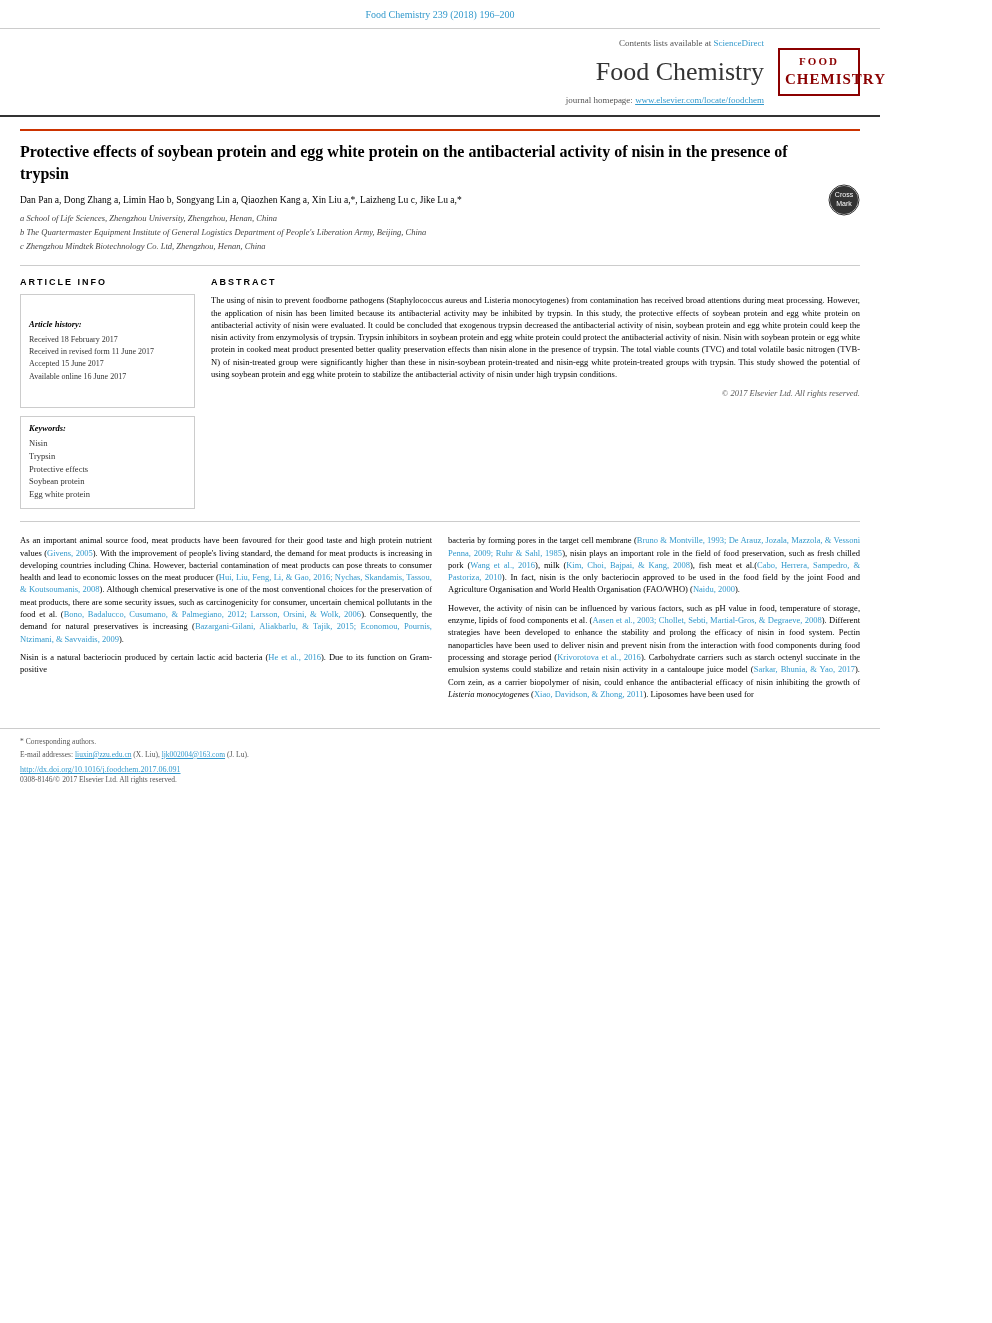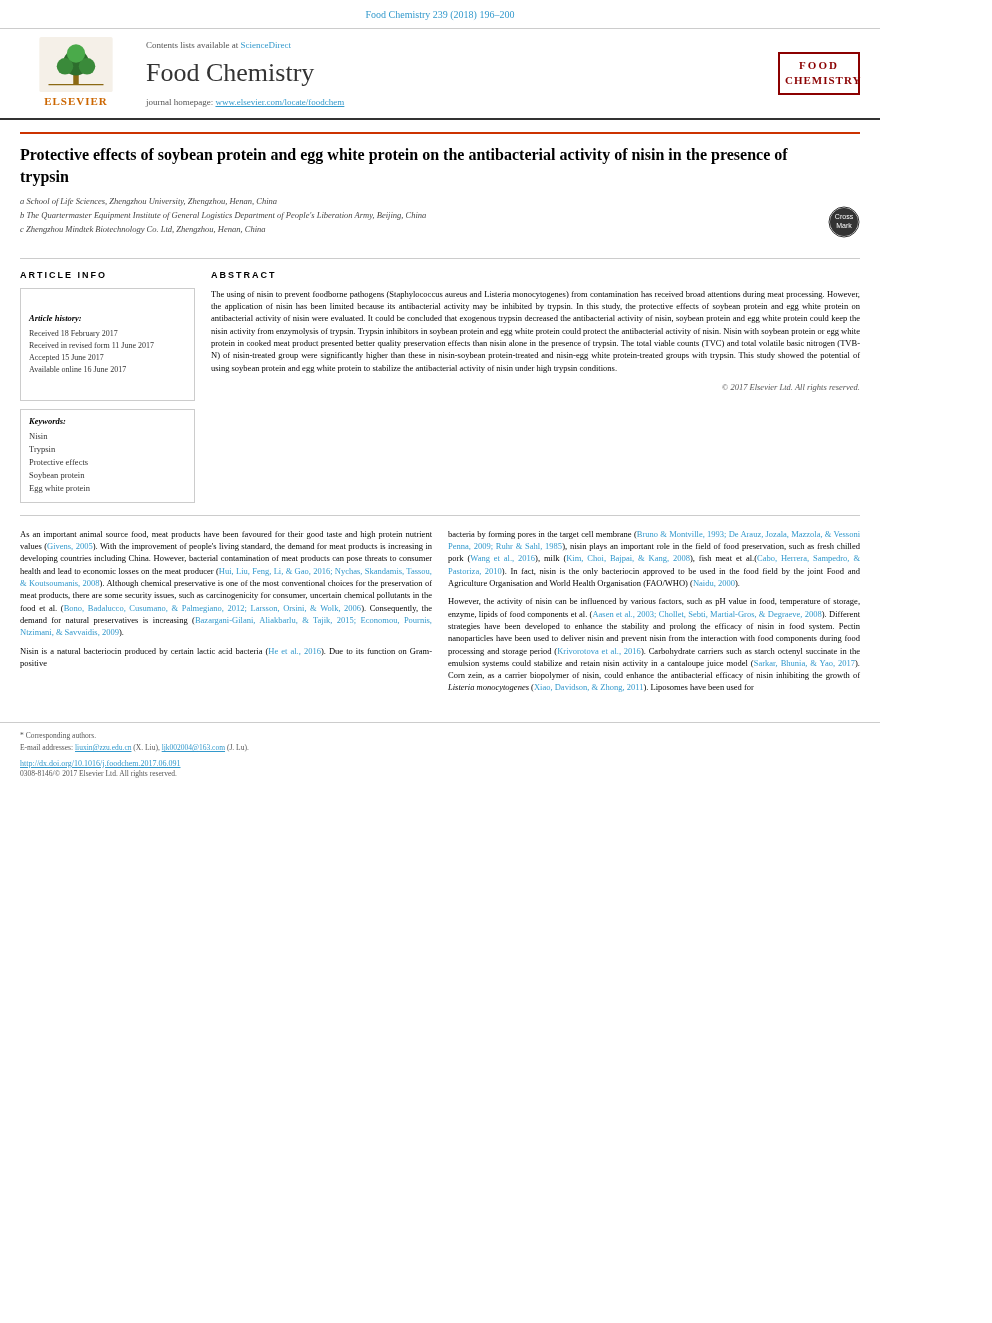--- a/index.html
+++ b/index.html
@@ -52,21 +52,21 @@
     }
     .elsevier-text {
       font-size: 11px;
       font-weight: bold;
       color: #cc6600;
       letter-spacing: 1px;
       margin-top: 2px;
     }
     .journal-header-center {
       flex: 1;
-      text-align: left;
+      text-align: right;
     }
     .sciencedirect-line {
       font-size: 9px;
       color: #555;
       margin-bottom: 4px;
     }
     .sciencedirect-link {
       color: #3399cc;
       text-decoration: none;
     }
@@ -100,37 +100,37 @@
       width: 82px;
     }
     .badge-food {
       font-size: 11px;
       font-weight: bold;
       color: #8B0000;
       letter-spacing: 2px;
       display: block;
     }
     .badge-chemistry {
-      font-size: 11px;
+      font-size: 15px;
       font-weight: bold;
       color: #8B0000;
       letter-spacing: 1px;
       display: block;
       writing-mode: horizontal-tb;
     }
     
     .article-content {
       padding: 12px 20px;
     }
     
     .article-title-section {
       display: flex;
-      align-items: flex-end;
+      align-items: center;
       border-bottom: 1px solid #ccc;
-      padding-bottom: 20px;
+      padding-bottom: 10px;
       margin-bottom: 10px;
     }
     .article-title-text {
       flex: 1;
     }
     .article-title {
       font-size: 16px;
       font-weight: bold;
       color: #000;
       line-height: 1.4;
@@ -288,38 +288,20 @@
 <body>
 
 <div class="page">
 
   <div class="top-bar">
     <span class="journal-ref">Food Chemistry 239 (2018) 196–200</span>
   </div>
 
   <div class="journal-header">
 
-    <div class="journal-header-left">
-      <div class="elsevier-logo">
-        <svg class="elsevier-tree" viewBox="0 0 80 60" xmlns="http://www.w3.org/2000/svg">
-
-          <rect x="0" y="0" width="80" height="60" fill="#f5f0e8" rx="2"></rect>
-
-          <rect x="37" y="40" width="6" height="12" fill="#8B6914"></rect>
-
-          <circle cx="40" cy="28" r="14" fill="#2d6e2d"></circle>
-          <circle cx="28" cy="32" r="9" fill="#3a8a3a"></circle>
-          <circle cx="52" cy="32" r="9" fill="#3a8a3a"></circle>
-          <circle cx="40" cy="18" r="10" fill="#4aaa4a"></circle>
-
-          <line x1="10" y1="52" x2="70" y2="52" stroke="#8B6914" stroke-width="1.5"></line>
-        </svg>
-        <span class="elsevier-text">ELSEVIER</span>
-      </div>
-    </div>
 
     <div class="journal-header-center">
       <div class="sciencedirect-line">
         <span>Contents lists available at</span>
         <a class="sciencedirect-link" href="#">ScienceDirect</a>
       </div>
       <div class="journal-title-big">Food Chemistry</div>
       <div class="journal-homepage">
         journal homepage: <a class="homepage-link" href="#">www.elsevier.com/locate/foodchem</a>
       </div>
@@ -333,20 +315,23 @@
     </div>
   </div>
 
   <div class="article-content">
 
     <hr class="divider">
 
     <div class="article-title-section">
       <div class="article-title-text">
         <div class="article-title">Protective effects of soybean protein and egg white protein on the antibacterial activity of nisin in the presence of trypsin</div>
+        <div class="authors">
+          <span>Dan Pan a, Dong Zhang a, Limin Hao b, Songyang Lin a, Qiaozhen Kang a, Xin Liu a,*, Laizheng Lu c, Jike Lu a,*</span>
+        </div>
         <div class="affiliations">
           <div class="affiliation-line">a School of Life Sciences, Zhengzhou University, Zhengzhou, Henan, China</div>
           <div class="affiliation-line">b The Quartermaster Equipment Institute of General Logistics Department of People's Liberation Army, Beijing, China</div>
           <div class="affiliation-line">c Zhengzhou Mindtek Biotechnology Co. Ltd, Zhengzhou, Henan, China</div>
         </div>
       </div>
       <div class="crossmark">
         <svg class="crossmark-icon" viewBox="0 0 32 32" xmlns="http://www.w3.org/2000/svg">
           <circle cx="16" cy="16" r="15" fill="#fff" stroke="#333" stroke-width="1"></circle>
           <circle cx="16" cy="16" r="14" fill="#333"></circle>

